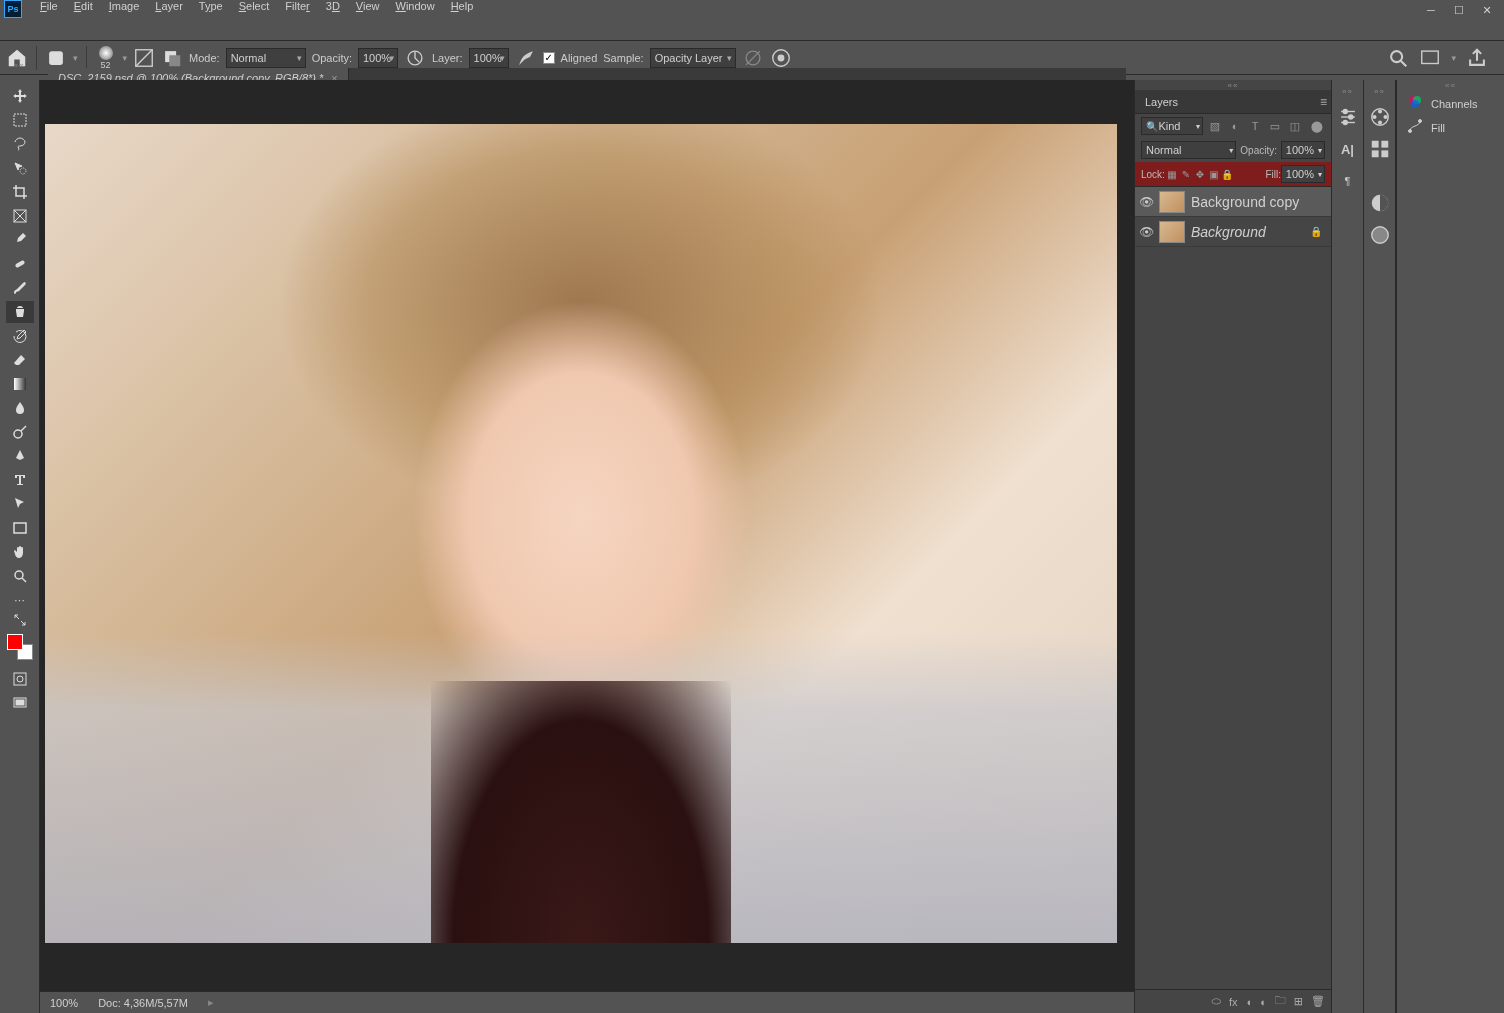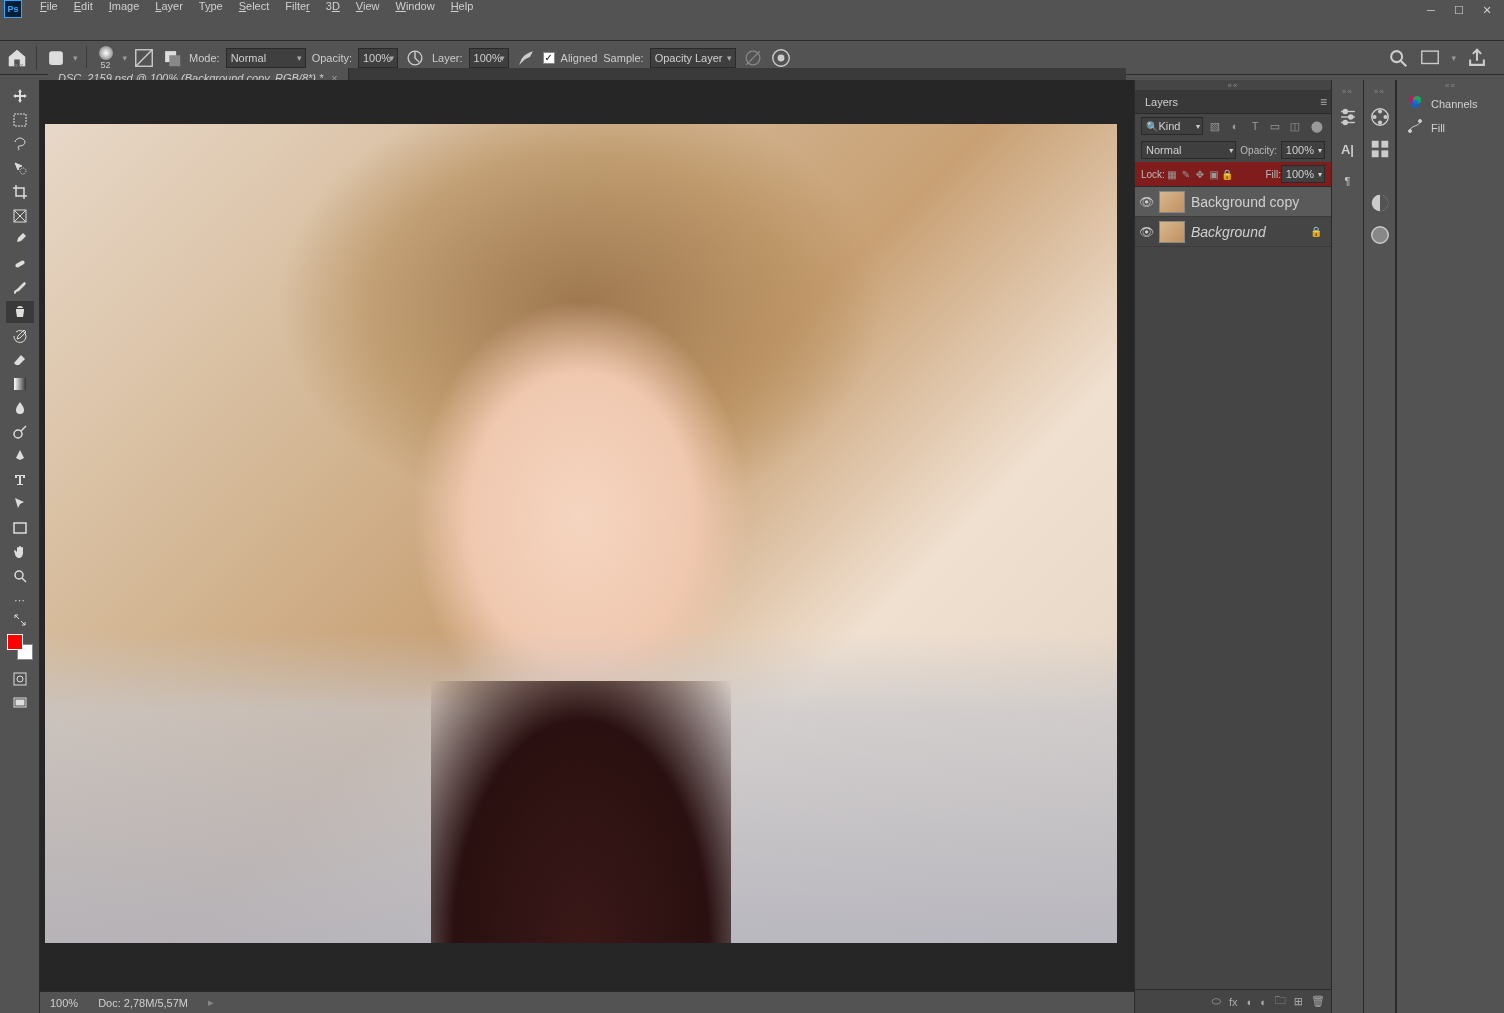--- a/index.html
+++ b/index.html
@@ -343,21 +343,21 @@
 
   <div class="canvas-area">
     <div class="canvas-img">
       <div class="hair-overlay"></div>
       <div class="face-overlay"></div>
       <div class="jacket-overlay"></div>
       <div class="collar-overlay"></div>
     </div>
     <div class="statusbar">
       <span>100%</span>
-      <span>Doc: 2,78M/5,57M</span>
+      <span>Doc: 4,36M/5,57M</span>
       <span style="color:#888;">▸</span>
     </div>
   </div>
 
   <div class="panels">
 
     <div class="panel-col1">
       <div class="collapse-grip">««</div>
       <div class="panel-tab">
         <span>Layers</span>

